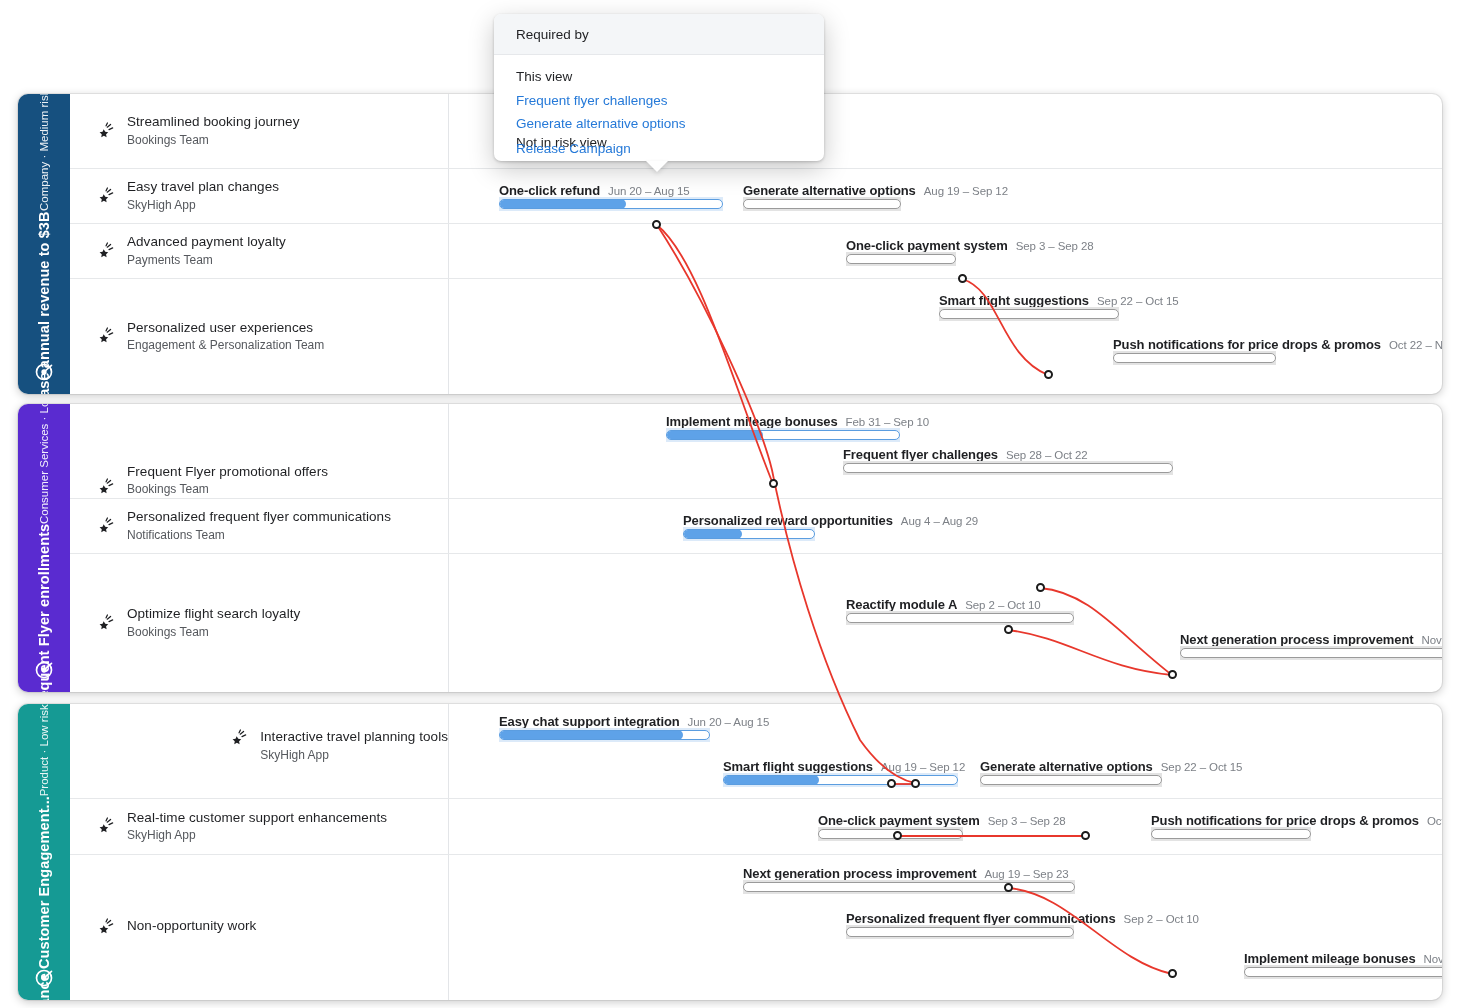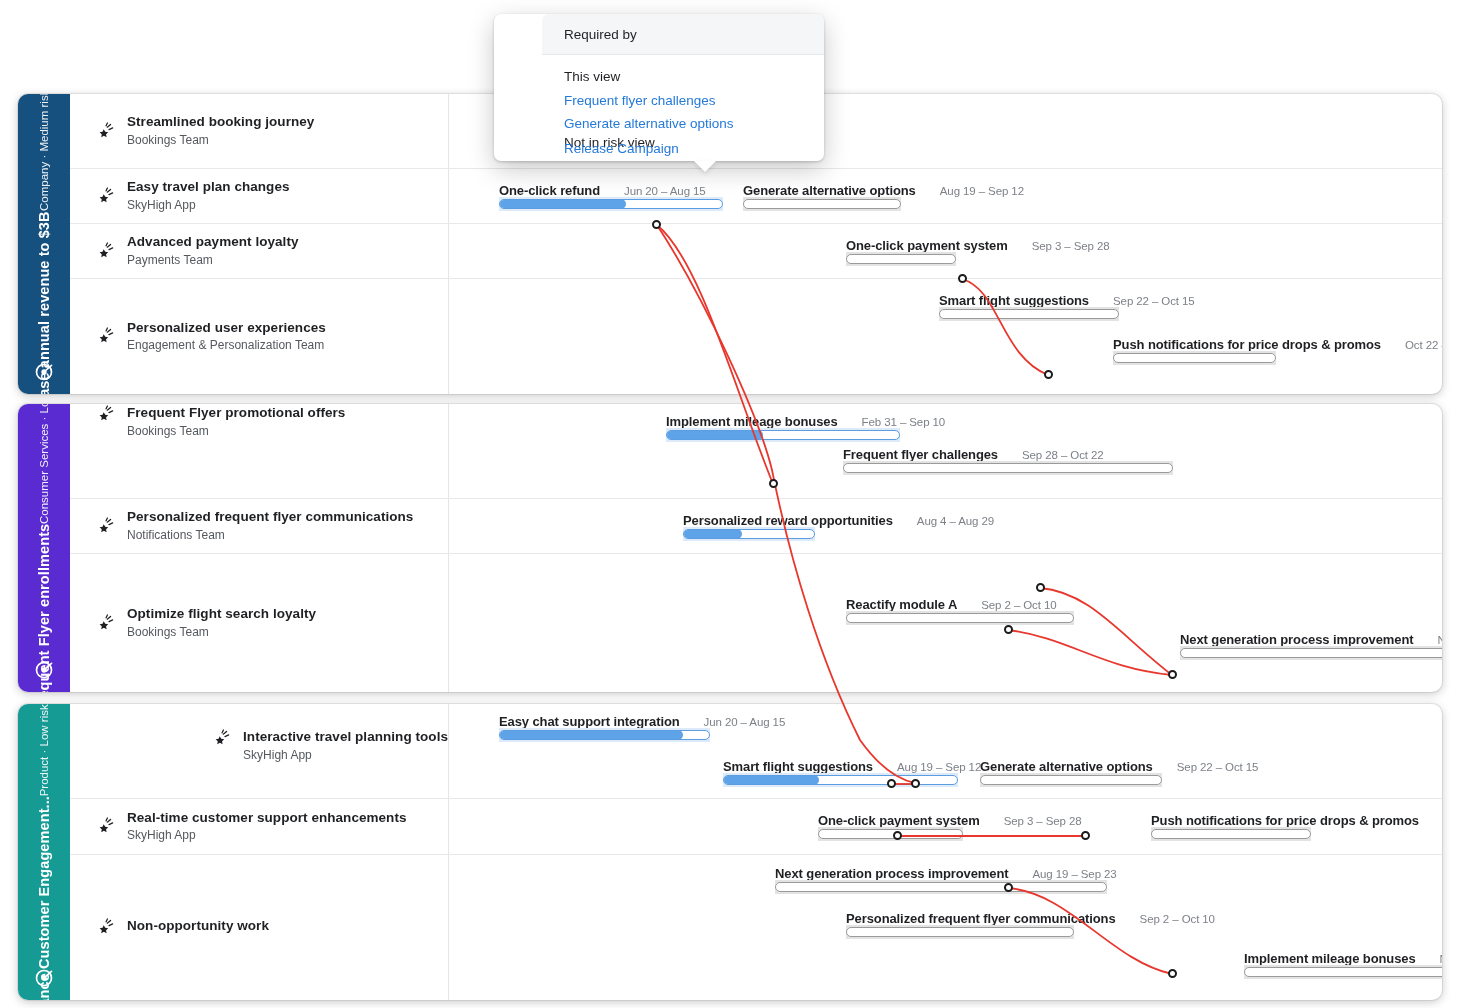--- a/index.html
+++ b/index.html
@@ -97,21 +97,21 @@
   .star-icon {
     flex: 0 0 auto;
     width: 20px; height: 20px;
     margin-right: 11px;
     margin-top: 1px;
   }
   .row-texts { line-height: 1.3; }
   .row-title {
     font-size: 13.5px;
     color: #1f2023;
-    font-weight: 700;
+    font-weight: 400;
     letter-spacing: .05px;
   }
   .row-sub {
     font-size: 12px;
     color: #55585d;
     margin-top: 2px;
   }
 
   
   .task {
@@ -126,21 +126,21 @@
   }
   .task-name {
     font-size: 13px;
     color: #1f2023;
     font-weight: 700;
     letter-spacing: -.1px;
   }
   .task-dates {
     font-size: 11.5px;
     color: #7d8187;
-    margin-left: 24px;
+    margin-left: 8px;
     letter-spacing: -.1px;
   }
   .task-track {
     position: absolute;
     left: 0; bottom: 0;
     height: 14px;
     display: block;
   }
   
   .task-track.grey {
@@ -216,21 +216,20 @@
   
   #popover {
     position: absolute;
     left: 494px; top: 14px;
     width: 330px;
     background: #ffffff;
     border-radius: 7px;
     box-shadow: 0 1px 3px rgba(0,0,0,.20), 0 8px 26px rgba(0,0,0,.22);
     z-index: 40;
     overflow: visible;
-    padding-left: 48px;
   }
   #popover .pop-header {
     background: #f4f6f8;
     border-bottom: 1px solid #e6e8eb;
     border-radius: 7px 7px 0 0;
     padding: 13px 22px 12px 22px;
     font-size: 13.5px;
     color: #1f2023;
   }
   #popover .pop-body {
@@ -395,21 +394,21 @@
       <svg class="rail-icon" viewBox="0 0 24 24">
         <circle cx="12" cy="12" r="9" fill="none" stroke="#fff" stroke-width="2"></circle>
         <circle cx="12" cy="12" r="3.2" fill="#fff"></circle>
         <path d="M12 12 L21 4" stroke="#fff" stroke-width="2" stroke-linecap="round"></path>
       </svg>
     </div>
     <div class="group-body">
       <div class="col-divider"></div>
 
       <div class="row" style="height:95px;">
-        <div class="row-label" style="align-items:flex-start; ">
+        <div class="row-label" style="align-items:flex-end; ">
           <svg class="star-icon" viewBox="0 0 24 24">
             <path d="M9.2 8.6l1.9 3.1 3.6.5-2.6 2.5.6 3.6-3.2-1.7-3.2 1.7.6-3.6L4.3 12.2l3.6-.5z" fill="#1f2023"></path>
             <path d="M13.5 6.2l4-3.2M15.6 9.1l4.4-2M12.1 4.6l1.6-3.4" stroke="#1f2023" stroke-width="1.5" stroke-linecap="round"></path>
           </svg>
           <div class="row-texts">
             <div class="row-title">Frequent Flyer promotional offers</div>
             <div class="row-sub">Bookings Team</div>
           </div>
         </div>
         <div class="task" style="left:596px; top:12px; width:234px; height:26px;">
@@ -574,21 +573,21 @@
         <div class="row-label">
           <svg class="star-icon" viewBox="0 0 24 24">
             <path d="M9.2 8.6l1.9 3.1 3.6.5-2.6 2.5.6 3.6-3.2-1.7-3.2 1.7.6-3.6L4.3 12.2l3.6-.5z" fill="#1f2023"></path>
             <path d="M13.5 6.2l4-3.2M15.6 9.1l4.4-2M12.1 4.6l1.6-3.4" stroke="#1f2023" stroke-width="1.5" stroke-linecap="round"></path>
           </svg>
           <div class="row-texts">
             <div class="row-title">Non-opportunity work</div>
             <div class="row-sub"></div>
           </div>
         </div>
-        <div class="task" style="left:705px; top:13px; width:332px; height:26px;">
+        <div class="task" style="left:673px; top:13px; width:332px; height:26px;">
           <div class="task-head">
             <span class="task-name">Next generation process improvement</span><span class="task-dates">Aug 19 – Sep 23</span>
           </div>
           <div class="task-track grey" style="width:332px;">
             <div class="pill"></div>
           </div>
         </div>
         <div class="task" style="left:776px; top:58px; width:228px; height:26px;">
           <div class="task-head">
             <span class="task-name">Personalized frequent flyer communications</span><span class="task-dates">Sep 2 – Oct 10</span>

